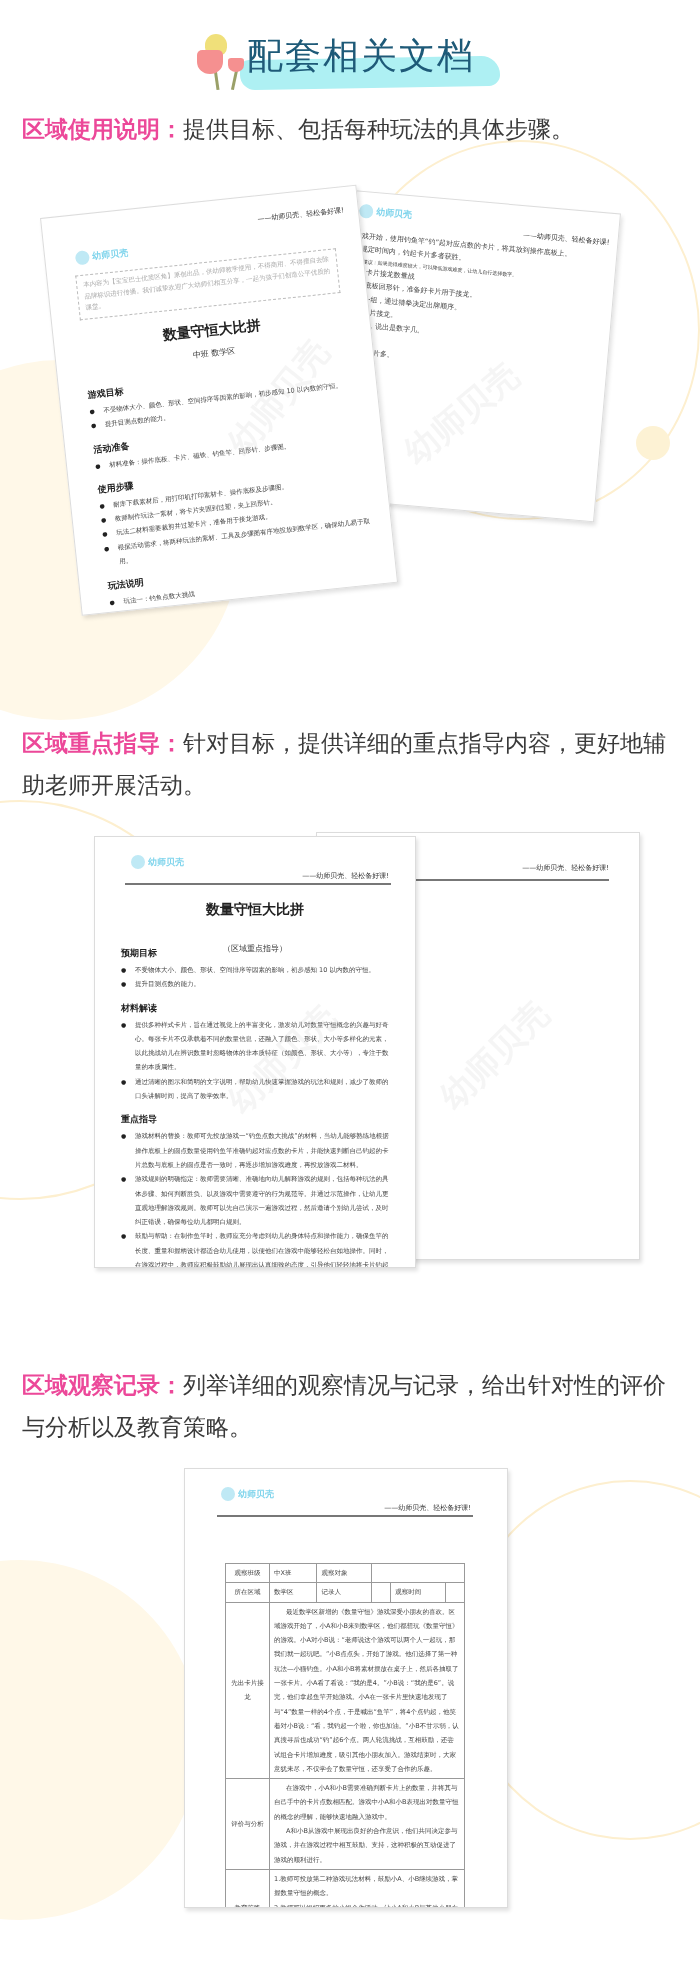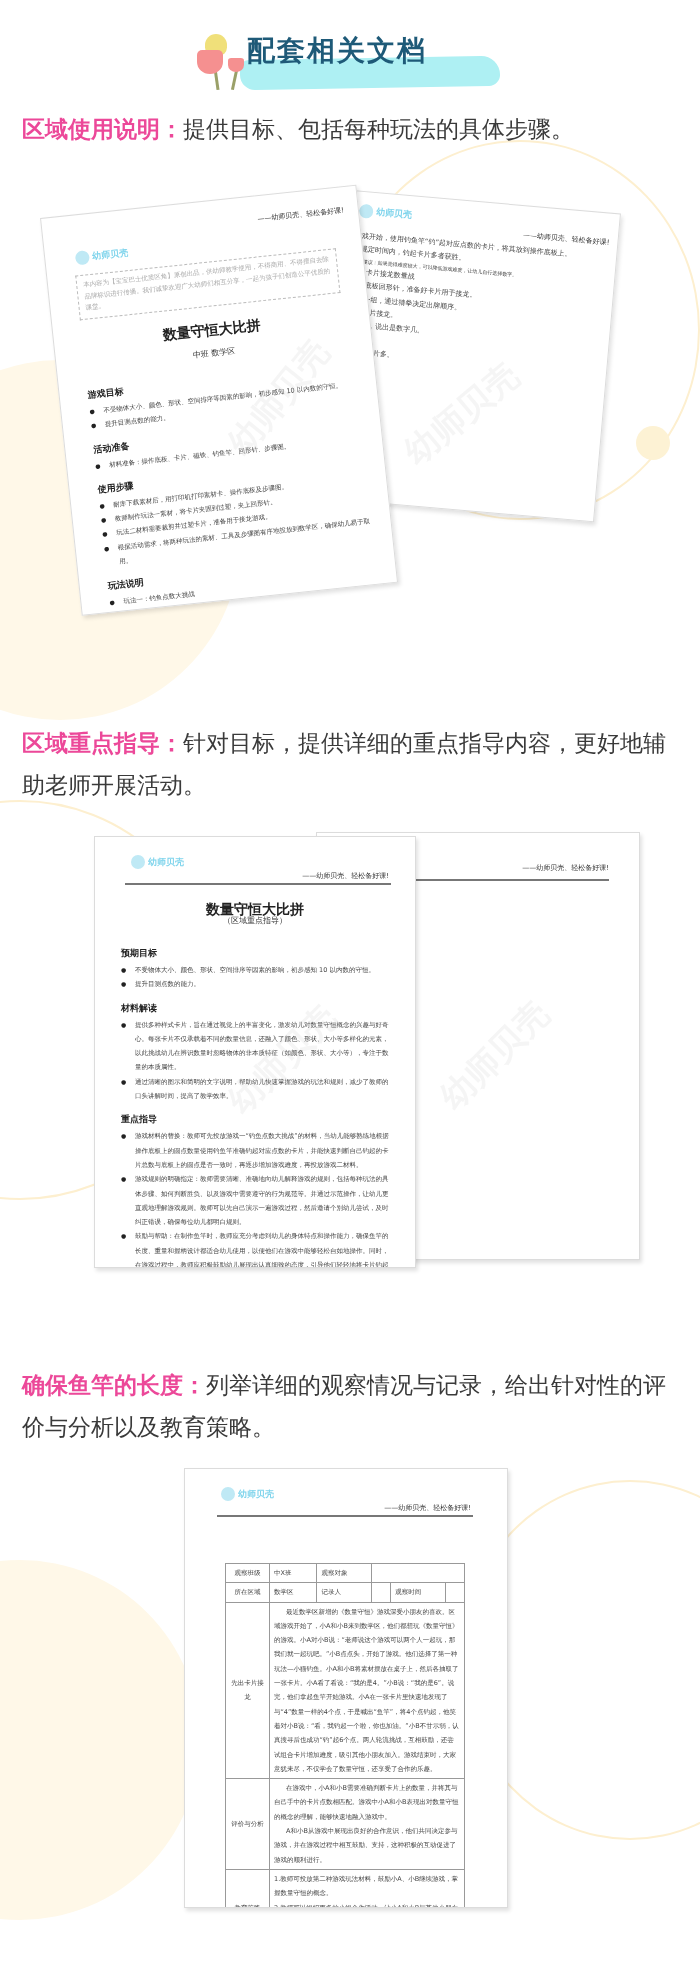--- a/index.html
+++ b/index.html
@@ -2,21 +2,21 @@
 <html><head>
 <meta charset="utf-8">
 <style>
   * { box-sizing: border-box; margin: 0; padding: 0; }
   html, body { width: 700px; background: #ffffff; }
   body { font-family: "DejaVu Sans", "Liberation Sans", sans-serif; color: #333; position: relative; height: 1963px; overflow: hidden; }
 
   
   .banner { position: absolute; left: 195px; top: 28px; width: 310px; height: 62px; }
   .banner-wash { position: absolute; left: 45px; top: 30px; width: 260px; height: 30px; background: #aef0f3; border-radius: 14px 30px 18px 24px; transform: rotate(-1deg); }
-  .banner-title { position: absolute; left: 52px; top: 4px; font-size: 28px; font-weight: bold; color: #1e5a78; letter-spacing: 2px; }
+  .banner-title { position: absolute; left: 52px; top: 4px; font-size: 36px; font-weight: normal; color: #1e5a78; letter-spacing: 2px; }
   .tulip { position: absolute; }
   .tulip.t1 { left: 10px; top: 6px; width: 22px; height: 22px; background: #f0e07a; border-radius: 50% 50% 40% 40%; }
   .tulip.t2 { left: 2px; top: 22px; width: 26px; height: 24px; background: #f59090; border-radius: 20% 20% 50% 50%; }
   .tulip.t3 { left: 33px; top: 30px; width: 16px; height: 14px; background: #f59090; border-radius: 20% 20% 50% 50%; }
   .stem { position: absolute; width: 3px; background: #9aa068; }
   .stem.s1 { left: 20px; top: 40px; height: 22px; transform: rotate(-8deg); }
   .stem.s2 { left: 38px; top: 42px; height: 20px; transform: rotate(12deg); }
 
   
   .sec-head { position: absolute; left: 22px; width: 665px; font-size: 23px; line-height: 42px; color: #3a3a3a; }
@@ -136,21 +136,21 @@
   <div class="slogan" style="right:30px; top:30px;">——幼师贝壳、轻松备好课!</div>
   <div class="rule" style="left:0; right:30px; top:46px;"></div>
   <div class="watermark" style="left:110px; top:200px;">幼师贝壳</div>
 </div>
 
 <div class="page" style="left:94px; top:836px; width:322px; height:432px;">
   <div class="logo" style="left:36px; top:18px;"><span class="paw"></span><span>幼师贝壳</span></div>
   <div class="slogan" style="right:26px; top:34px;">——幼师贝壳、轻松备好课!</div>
   <div class="rule" style="left:30px; right:24px; top:46px;"></div>
   <div class="doc-title" style="top:64px;">数量守恒大比拼</div>
-  <div class="doc-sub" style="top:78px;">（区域重点指导）</div>
+  <div class="doc-sub" style="top:106px;">（区域重点指导）</div>
   <div style="position:absolute; left:26px; top:100px; width:272px;">
     <div class="h">预期目标</div>
     <ul class="b">
       <li>不受物体大小、颜色、形状、空间排序等因素的影响，初步感知 10 以内数的守恒。</li>
       <li>提升目测点数的能力。</li>
     </ul>
     <div class="h">材料解读</div>
     <ul class="b">
       <li>提供多种样式卡片，旨在通过视觉上的丰富变化，激发幼儿对数量守恒概念的兴趣与好奇心。每张卡片不仅承载着不同的数量信息，还融入了颜色、形状、大小等多样化的元素，以此挑战幼儿在辨识数量时忽略物体的非本质特征（如颜色、形状、大小等），专注于数量的本质属性。</li>
       <li>通过清晰的图示和简明的文字说明，帮助幼儿快速掌握游戏的玩法和规则，减少了教师的口头讲解时间，提高了教学效率。</li>
@@ -160,21 +160,21 @@
       <li>游戏材料的替换：教师可先投放游戏一“钓鱼点数大挑战”的材料，当幼儿能够熟练地根据操作底板上的圆点数量使用钓鱼竿准确钓起对应点数的卡片，并能快速判断自己钓起的卡片总数与底板上的圆点是否一致时，再逐步增加游戏难度，再投放游戏二材料。</li>
       <li>游戏规则的明确指定：教师需要清晰、准确地向幼儿解释游戏的规则，包括每种玩法的具体步骤、如何判断胜负、以及游戏中需要遵守的行为规范等。并通过示范操作，让幼儿更直观地理解游戏规则。教师可以先自己演示一遍游戏过程，然后邀请个别幼儿尝试，及时纠正错误，确保每位幼儿都明白规则。</li>
       <li>鼓励与帮助：在制作鱼竿时，教师应充分考虑到幼儿的身体特点和操作能力，确保鱼竿的长度、重量和握柄设计都适合幼儿使用，以便他们在游戏中能够轻松自如地操作。同时，在游戏过程中，教师应积极鼓励幼儿展现出认真细致的态度，引导他们轻轻地将卡片钓起并平稳地放入鱼竿上，避免用力过猛或甩动鱼竿等危险动作。</li>
     </ul>
   </div>
   <div class="watermark" style="left:120px; top:200px;">幼师贝壳</div>
 </div>
 
 <div class="sec-head" style="top:1364px;">
   <span class="dot"></span>
-  <span class="key">确保鱼竿的长度：</span><span>列举详细的观察情况与记录，给出针对性的评价与分析以及教育策略。</span>
+  <span class="key">区域观察记录：</span><span>列举详细的观察情况与记录，给出针对性的评价与分析以及教育策略。</span>
 </div>
 
 <div class="page" style="left:184px; top:1468px; width:324px; height:440px;">
   <div class="logo" style="left:36px; top:18px;"><span class="paw"></span><span>幼师贝壳</span></div>
   <div class="slogan" style="right:36px; top:34px;">——幼师贝壳、轻松备好课!</div>
   <div class="rule" style="left:32px; right:34px; top:46px;"></div>
 
   <table class="obs" style="left:40px; top:94px; width:240px;">
     <tbody>
         <tr>

